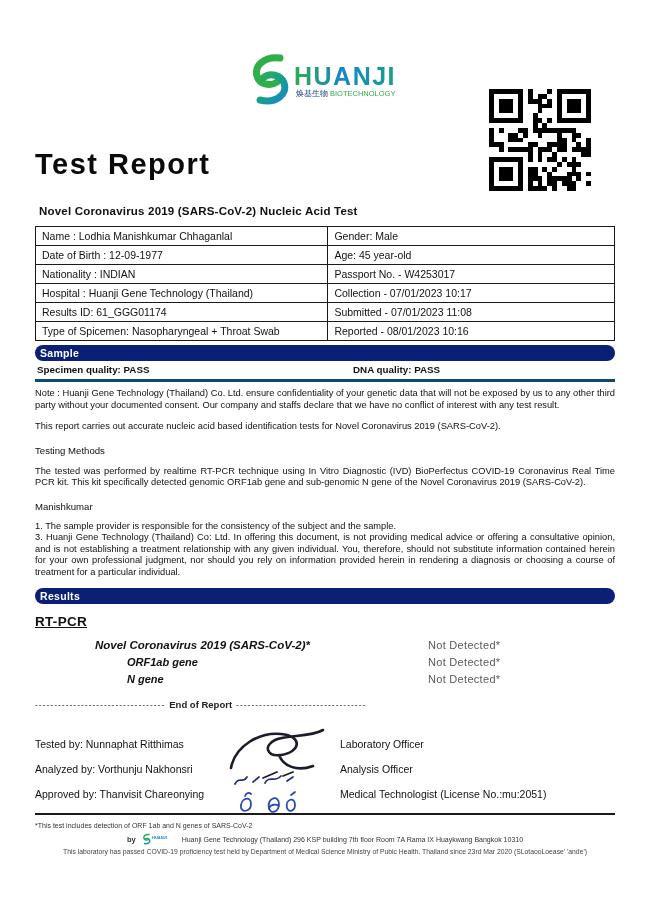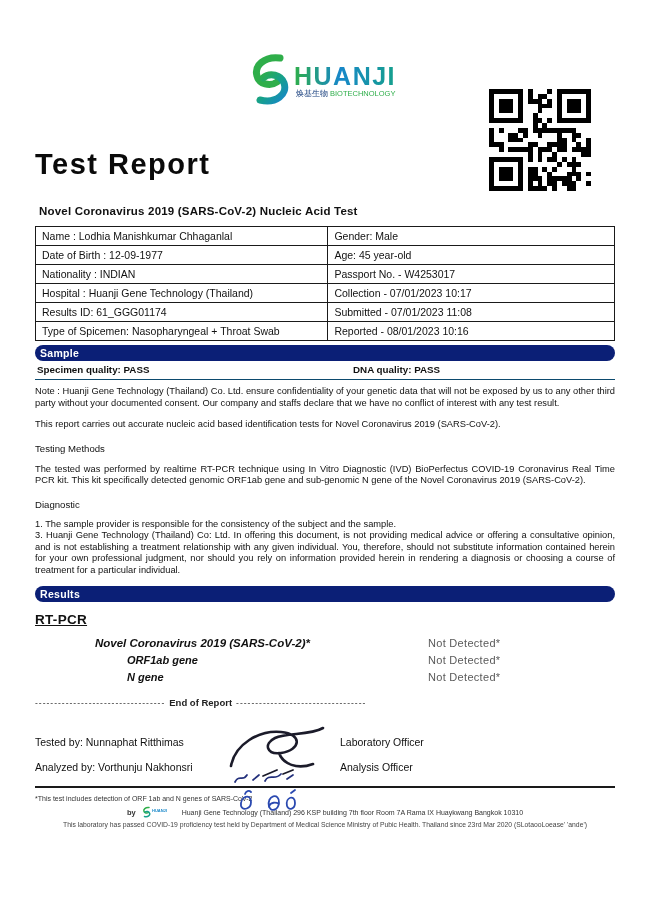--- a/index.html
+++ b/index.html
@@ -26,21 +26,21 @@
   td.colL { width:50.5%; }
   td.colR { width:49.5%; }
 
   
   .bar {
     margin-top:4px; background:#0b1f76; color:#ffffff; font-size:10.5px;
     font-weight:bold; padding:1.5px 5px 2.5px 5px; letter-spacing:0.3px;border-radius:8px;
   }
   .quality-row {
     display:flex; font-size:9.8px; font-weight:bold; padding:3px 2px 4px 2px;
-    border-bottom:1px solid #0c4a6e;
+    border-bottom:3px solid #0c4a6e;
   }
   .quality-row .q2 { margin-left:auto; width:260px; }
 
   
   .note { margin-top:6px; font-size:9.3px; line-height:1.24; text-align:justify; }
   .sec-head { margin-top:12px; font-size:9.6px; }
   .sec-body { margin-top:10px; font-size:9.3px; line-height:1.24; text-align:justify; }
   .disc-item { font-size:9.3px; line-height:1.24; text-align:justify; }
   .disc-list { margin-top:9px; }
 
@@ -282,21 +282,21 @@
       <span class="q1">Specimen quality: PASS</span>
       <span class="q2">DNA quality: PASS</span>
     </div>
     <div class="note">Note : Huanji Gene Technology (Thailand) Co. Ltd. ensure confidentiality of your genetic data that will not be exposed by us to any other third party without your documented consent. Our company and staffs declare that we have no conflict of interest with any test result.</div>
 
     <div class="sec-body">This report carries out accurate nucleic acid based identification tests for Novel Coronavirus 2019 (SARS-CoV-2).</div>
 
     <div class="sec-head">Testing Methods</div>
     <div class="sec-body">The tested was performed by realtime RT-PCR technique using In Vitro Diagnostic (IVD) BioPerfectus COVID-19 Coronavirus Real Time PCR kit. This kit specifically detected genomic ORF1ab gene and sub-genomic N gene of the Novel Coronavirus 2019 (SARS-CoV-2).</div>
 
-    <div class="sec-head">Diagnostic</div>
+    <div class="sec-head">Manishkumar</div>
     <div class="disc-list">
       <div class="disc-item">1. The sample provider is responsible for the consistency of the subject and the sample.</div>
       <div class="disc-item">3. Huanji Gene Technology (Thailand) Co: Ltd. In offering this document, is not providing medical advice or offering a consultative opinion, and is not establishing a treatment relationship with any given individual. You, therefore, should not substitute information contained herein for your own professional judgment, nor should you rely on information provided herein in rendering a diagnosis or choosing a course of treatment for a particular individual.</div>
     </div>
 
     <div class="bar results-bar">Results</div>
     <div class="rtpcr">RT-PCR</div>
 
     <div class="res-table">
       <div class="res-row row-h1">
@@ -318,20 +318,24 @@
     </div>
 
     <div class="signatures">
       <div class="sig-row">
         <span class="sig-label">Tested by:  Nunnaphat  Ritthimas</span>
         <span class="sig-title">Laboratory Officer</span>
       </div>
       <div class="sig-row">
         <span class="sig-label">Analyzed by:  Vorthunju  Nakhonsri</span>
         <span class="sig-title">Analysis Officer</span>
+      </div>
+      <div class="sig-row">
+        <span class="sig-label">Approved by:  Thanvisit  Chareonying</span>
+        <span class="sig-title">Medical Technologist (License No.:mu:2051)</span>
       </div>
 
       <svg class="sig-art sig-main" viewBox="0 0 125 62">
         <path d="M8,42 C12,20 36,6 58,8 C80,10 78,26 58,29 C44,31 40,20 52,14 C64,8 86,12 100,4 M56,29 C60,40 74,46 90,40" fill="none" stroke="#1b1b2a" stroke-width="2.6" stroke-linecap="round"></path>
         <path d="M40,52 l14,-6 M60,50 l10,-4" fill="none" stroke="#1b1b2a" stroke-width="1.8" stroke-linecap="round"></path>
       </svg>
       <svg class="sig-art sig-small" viewBox="0 0 66 18">
         <path d="M4,12 C8,4 12,12 16,5 M22,10 l6,-5 M34,11 C38,3 44,11 50,4 M56,9 l6,-4" fill="none" stroke="#23307c" stroke-width="1.7" stroke-linecap="round"></path>
       </svg>
       <svg class="sig-art sig-thai" viewBox="0 0 80 28">

